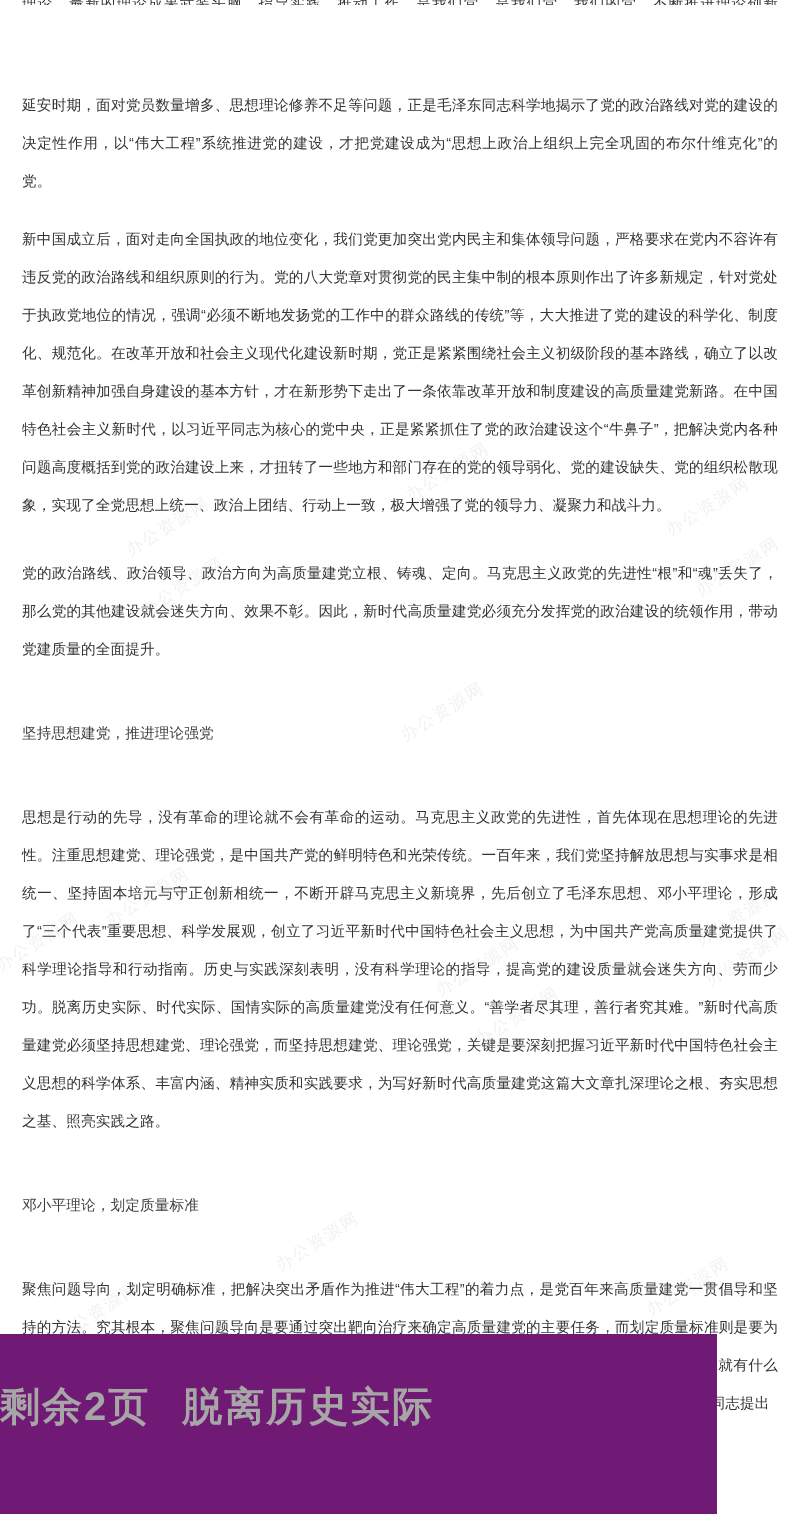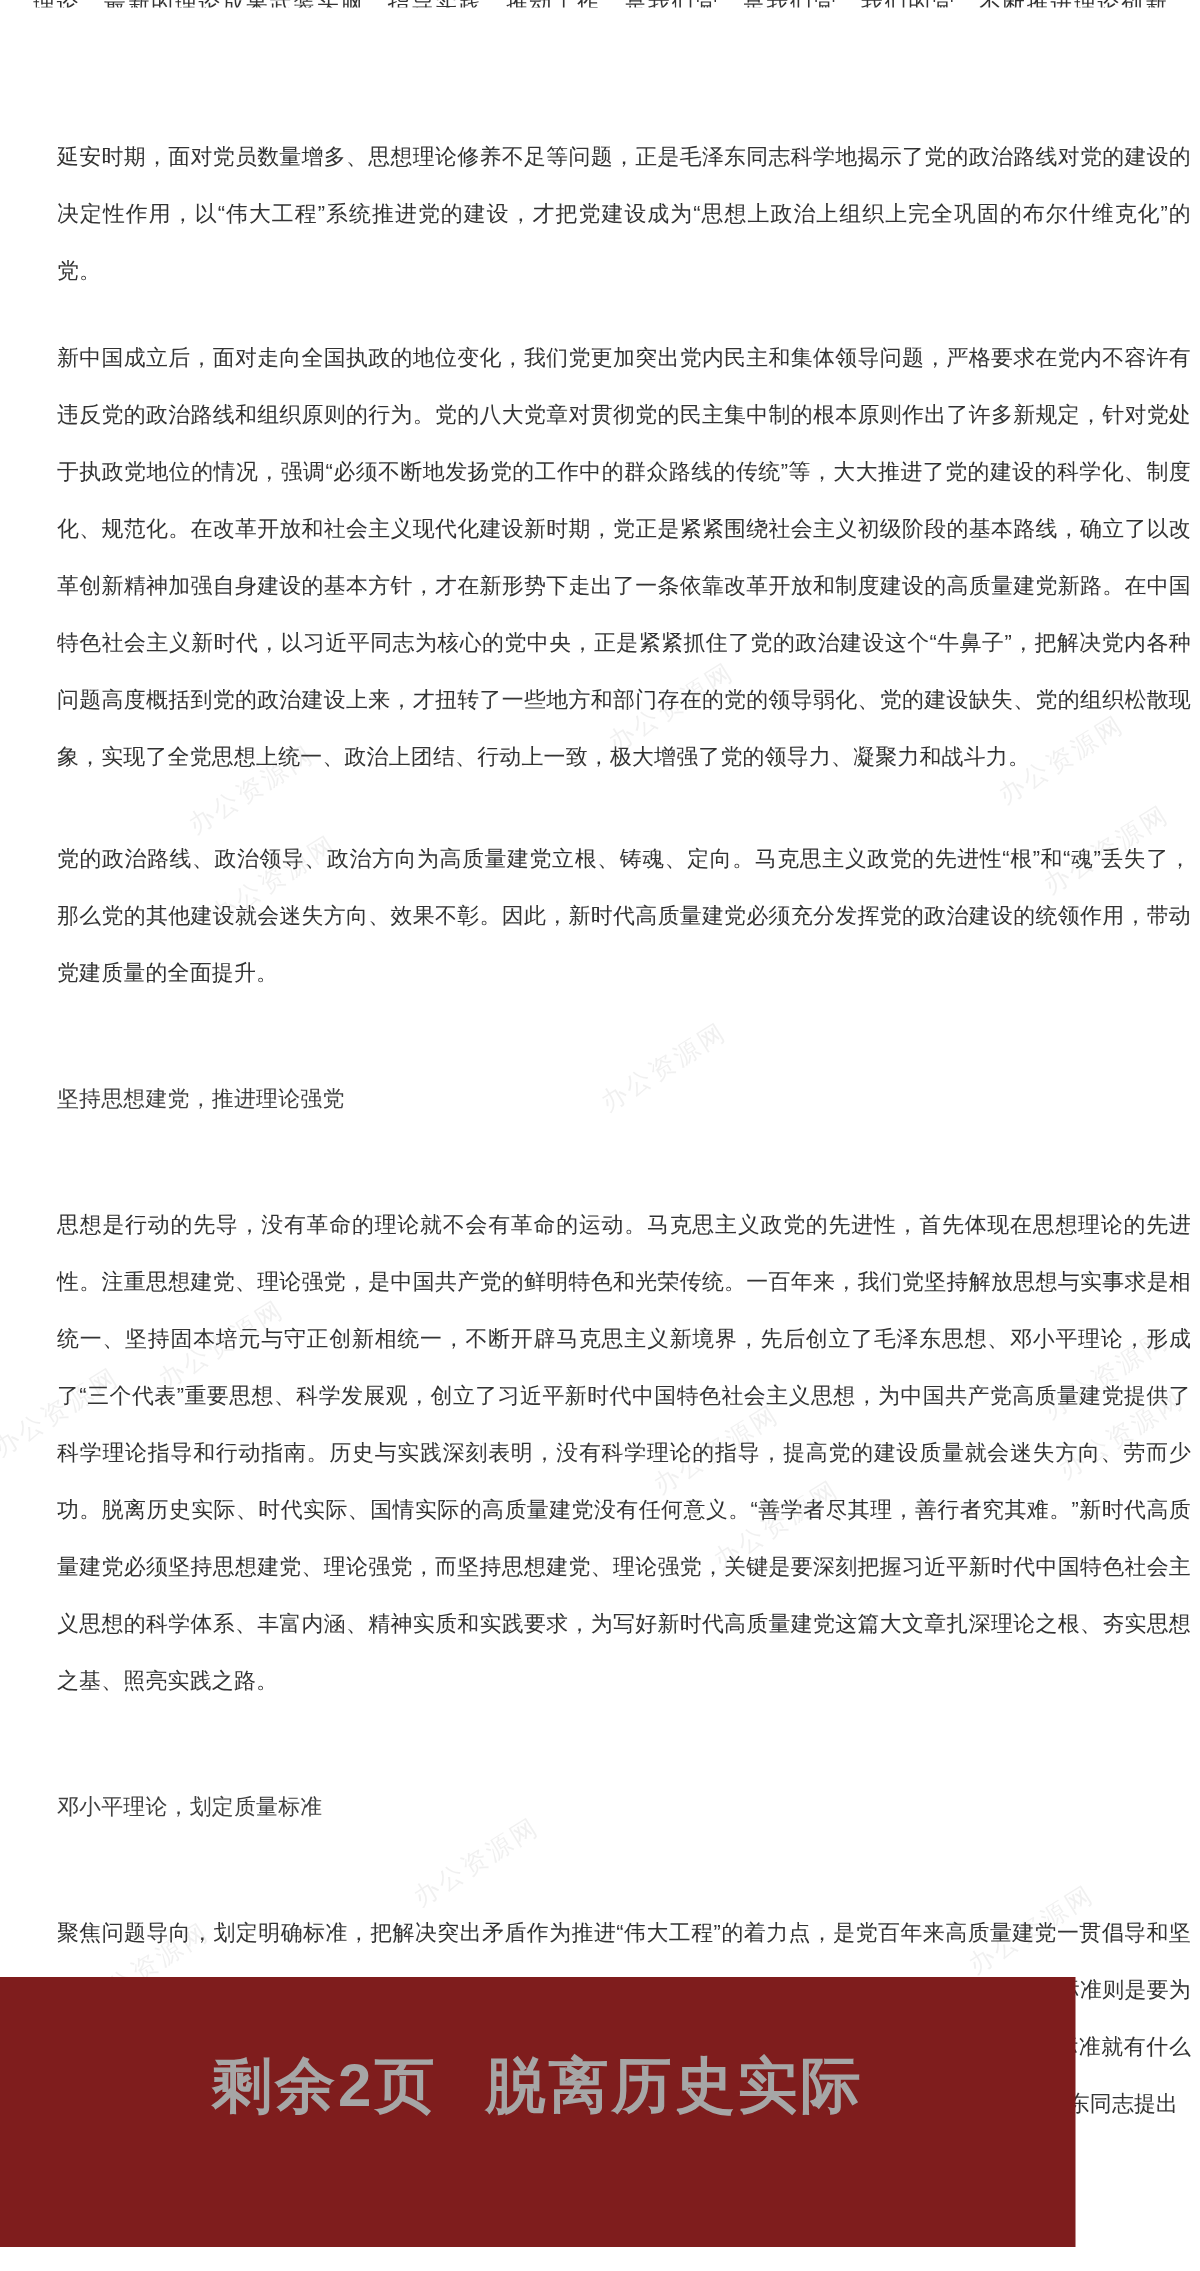--- a/index.html
+++ b/index.html
@@ -93,27 +93,27 @@
 
   .gap-lg { height: 46px; }
   .gap-md { height: 30px; }
   .gap-sm { height: 20px; }
 
   
   #bottom-banner {
     position: absolute;
     left: 0;
     right: 0;
-    bottom: 16px;
+    bottom: 0;
     height: 180px;
     z-index: 2;
-    background: #7f1d1d;
+    background: #701a75;
     display: flex;
     align-items: center;
-    justify-content: center;
+    justify-content: flex-start;
   }
   #bottom-banner .banner-text {
     font-size: 40px;
     font-weight: 700;
     color: #a6a6a6;
     letter-spacing: 2px;
     display: flex;
     align-items: baseline;
     gap: 32px;
     white-space: nowrap;
@@ -139,21 +139,21 @@
   <span class="wm" style="left:470px;  top:1005px;">办公资源网</span>
   <span class="wm" style="left:270px;  top:1230px;">办公资源网</span>
   <span class="wm" style="left:640px;  top:1275px;">办公资源网</span>
   <span class="wm" style="left:50px;   top:1300px;">办公资源网</span>
 </div>
 
 <div id="page">
 
   <div class="clipped-line">理论、最新的理论成果武装头脑、指导实践、推动工作，是我们党、是我们党、我们的党、不断推进理论创新</div>
 
-  <div class="doc-body" style="top:86px;margin-left:16px;">
+  <div class="doc-body" style="top:86px;">
 
     <p class="para lastjust">延安时期，面对党员数量增多、思想理论修养不足等问题，正是毛泽东同志科学地揭示了党的政治路线对党的建设的决定性作用，以“伟大工程”系统推进党的建设，才把党建设成为“思想上政治上组织上完全巩固的布尔什维克化”的党。</p>
 
     <div class="gap-sm"></div>
 
     <p class="para lastjust">新中国成立后，面对走向全国执政的地位变化，我们党更加突出党内民主和集体领导问题，严格要求在党内不容许有违反党的政治路线和组织原则的行为。党的八大党章对贯彻党的民主集中制的根本原则作出了许多新规定，针对党处于执政党地位的情况，强调“必须不断地发扬党的工作中的群众路线的传统”等，大大推进了党的建设的科学化、制度化、规范化。在改革开放和社会主义现代化建设新时期，党正是紧紧围绕社会主义初级阶段的基本路线，确立了以改革创新精神加强自身建设的基本方针，才在新形势下走出了一条依靠改革开放和制度建设的高质量建党新路。在中国特色社会主义新时代，以习近平同志为核心的党中央，正是紧紧抓住了党的政治建设这个“牛鼻子”，把解决党内各种问题高度概括到党的政治建设上来，才扭转了一些地方和部门存在的党的领导弱化、党的建设缺失、党的组织松散现象，实现了全党思想上统一、政治上团结、行动上一致，极大增强了党的领导力、凝聚力和战斗力。</p>
 
     <div class="gap-md"></div>
 
     <p class="para lastjust">党的政治路线、政治领导、政治方向为高质量建党立根、铸魂、定向。马克思主义政党的先进性“根”和“魂”丢失了，那么党的其他建设就会迷失方向、效果不彰。因此，新时代高质量建党必须充分发挥党的政治建设的统领作用，带动党建质量的全面提升。</p>

